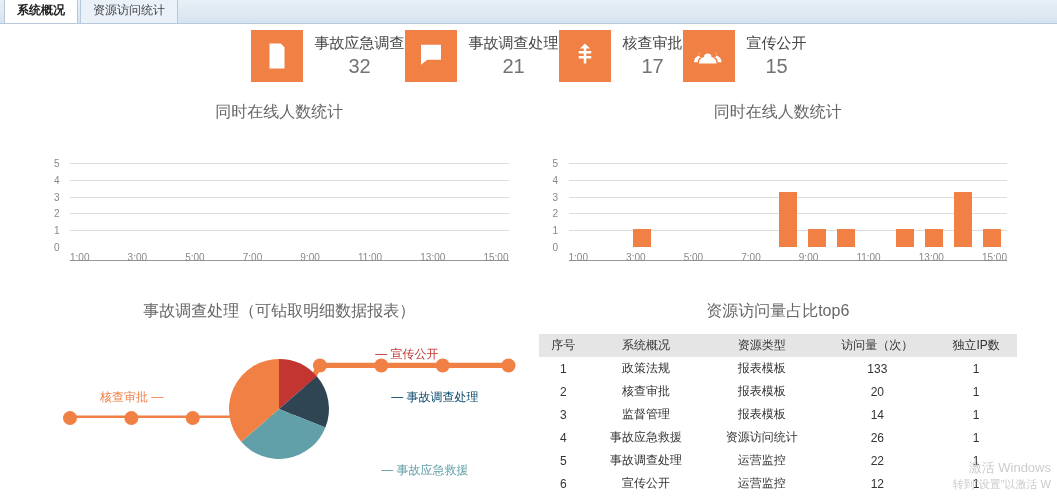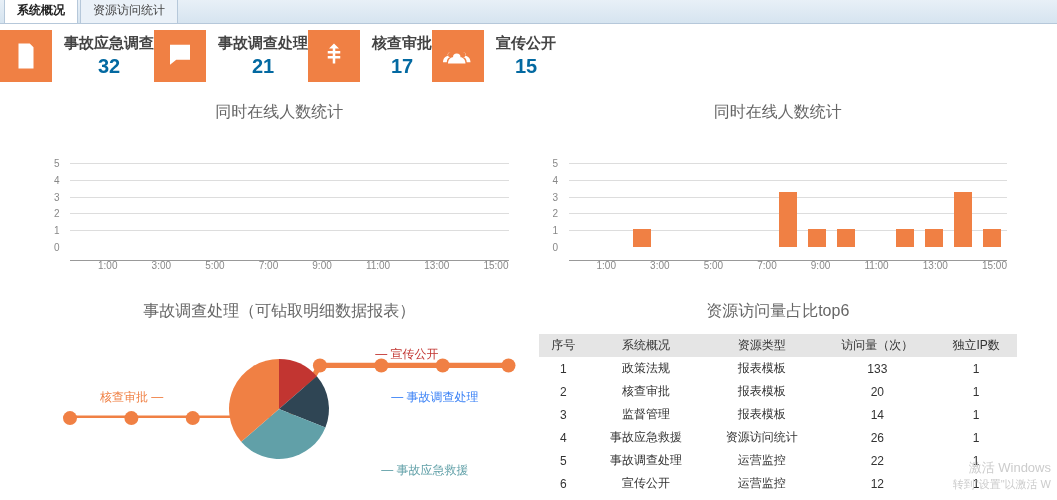--- a/index.html
+++ b/index.html
@@ -32,41 +32,40 @@
     color: #444;
     cursor: pointer;
   }
   .tab.active {
     background: #fff;
     font-weight: bold;
     color: #222;
   }
   .cards {
     display: flex;
-    justify-content: flex-start;
+    justify-content: center;
     padding: 6px 0 14px;
-    font-weight: bold;
   }
   .card {
     display: flex;
     align-items: center;
     gap: 12px;
   }
   .card-icon {
     width: 52px;
     height: 52px;
     background: #f08044;
     display: flex;
     align-items: center;
     justify-content: center;
   }
   .card-icon svg { fill: #fff; }
   .card-text { text-align: center; }
   .card-title { font-size: 15px; color: #444; }
-  .card-value { font-size: 20px; color: #0369a1; margin-top: 2px; }
+  .card-value { font-size: 20px; color: #737373; margin-top: 2px; }
   .panels {
     display: grid;
     grid-template-columns: 1fr 1fr;
     gap: 20px;
     padding: 0 40px;
   }
   .panel-title {
     text-align: center;
     font-size: 16px;
     color: #666;
@@ -93,28 +92,27 @@
   }
   .x-axis {
     position: absolute;
     bottom: 14px;
     left: 30px;
     right: 10px;
     border-top: 1px solid #999;
   }
   .x-labels {
     position: absolute;
-    bottom: 4px;
+    bottom: 12px;
     left: 30px;
     right: 10px;
     display: flex;
     justify-content: space-between;
     font-size: 10px;
     color: #888;
-    margin-left: 28px;
   }
   .line-svg, .bars {
     position: absolute;
     left: 30px;
     right: 10px;
     top: 20px;
     bottom: 28px;
   }
   .bars { display: flex; align-items: flex-end; }
   .bar-slot { flex: 1; display: flex; justify-content: center; align-items: flex-end; height: 100%; }
@@ -324,21 +322,21 @@
   <div>
     <div class="panel-title">事故调查处理（可钻取明细数据报表）</div>
     <div class="pie-wrap">
       <svg width="120" height="120" viewBox="-60 -60 120 120">
         <path d="M0 0 L0 -50 A50 50 0 0 1 37.8 -32.7 Z" fill="#c23531"></path>
         <path d="M0 0 L37.8 -32.7 A50 50 0 0 1 46.4 18.5 Z" fill="#2f4554"></path>
         <path d="M0 0 L46.4 18.5 A50 50 0 0 1 -37.8 32.7 Z" fill="#61a0a8"></path>
         <path d="M0 0 L-37.8 32.7 A50 50 0 0 1 0 -50 Z" fill="#f08044"></path>
       </svg>
       <div class="pie-label" style="top:12px; right:80px; color:#c23531">— <span>宣传公开</span></div>
-      <div class="pie-label" style="top:55px; right:40px; color:#3b82f6">— <span>事故调查处理</span></div>
+      <div class="pie-label" style="top:55px; right:40px; color:#0c4a6e">— <span>事故调查处理</span></div>
       <div class="pie-label" style="bottom:5px; right:50px; color:#61a0a8">— <span>事故应急救援</span></div>
       <div class="pie-label" style="top:55px; left:60px; color:#f08044"><span>核查审批</span> —</div>
     </div>
   </div>
 
   <div>
     <div class="panel-title">资源访问量占比top6</div>
     <div class="table-wrap">
       <table>
         <thead>

